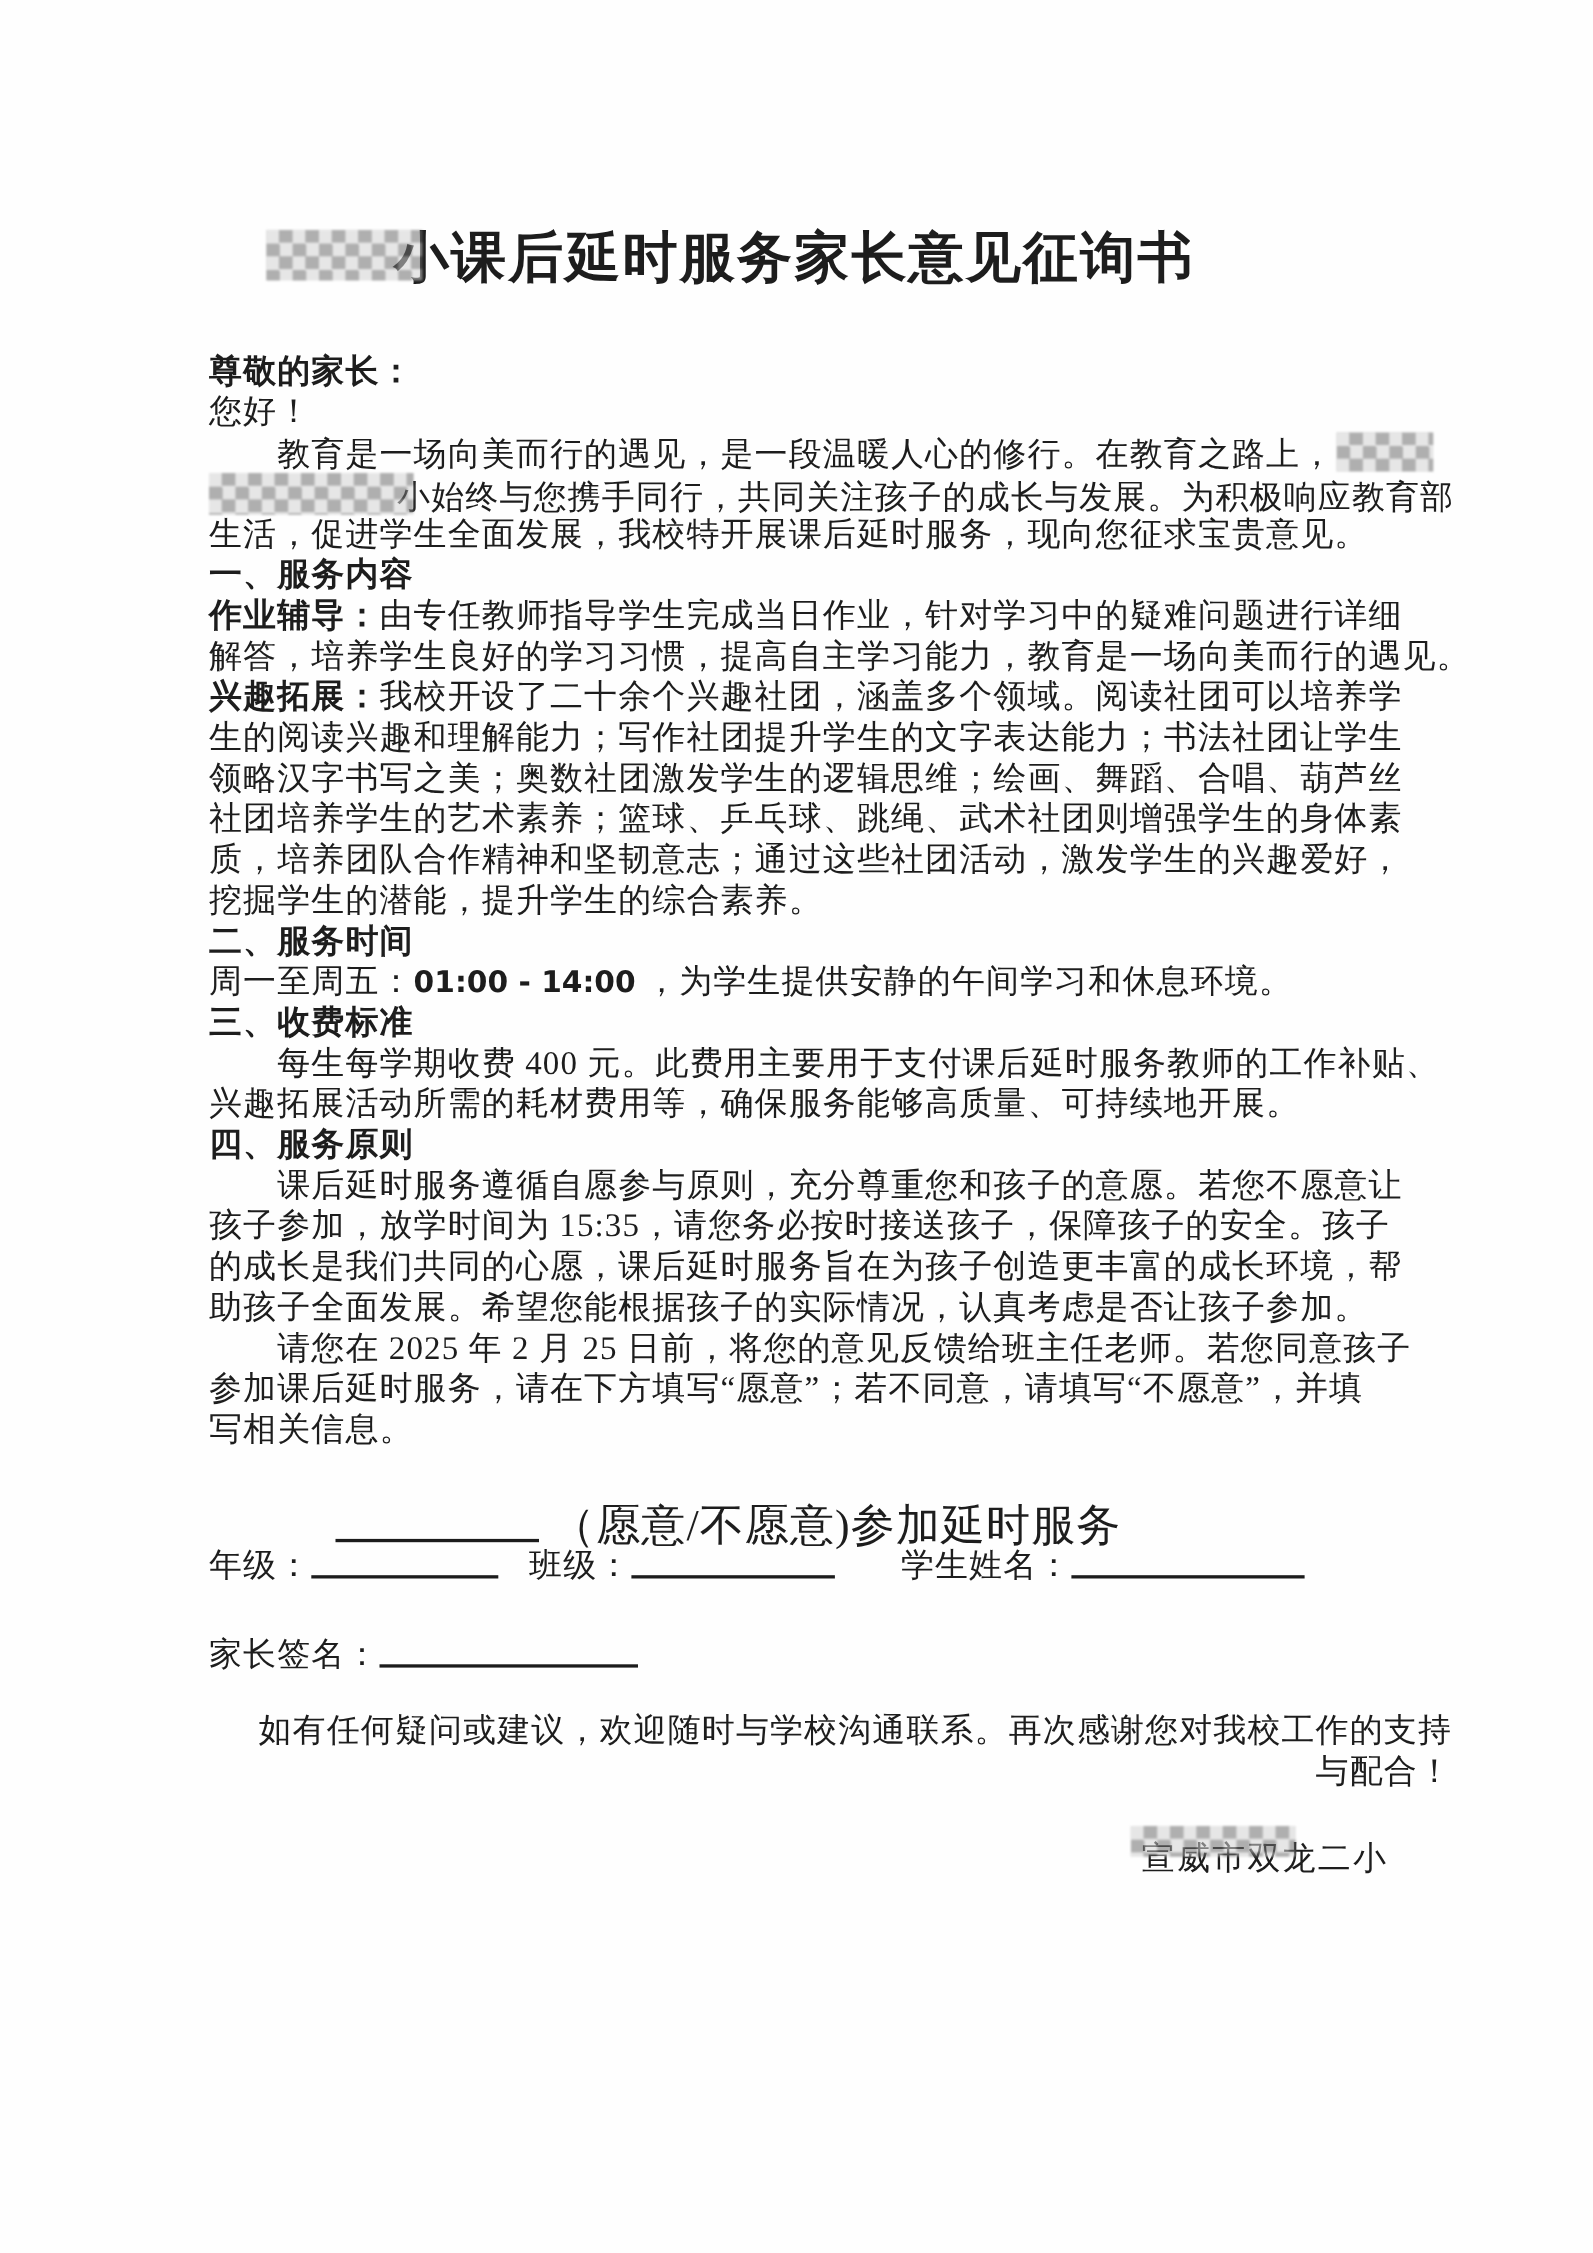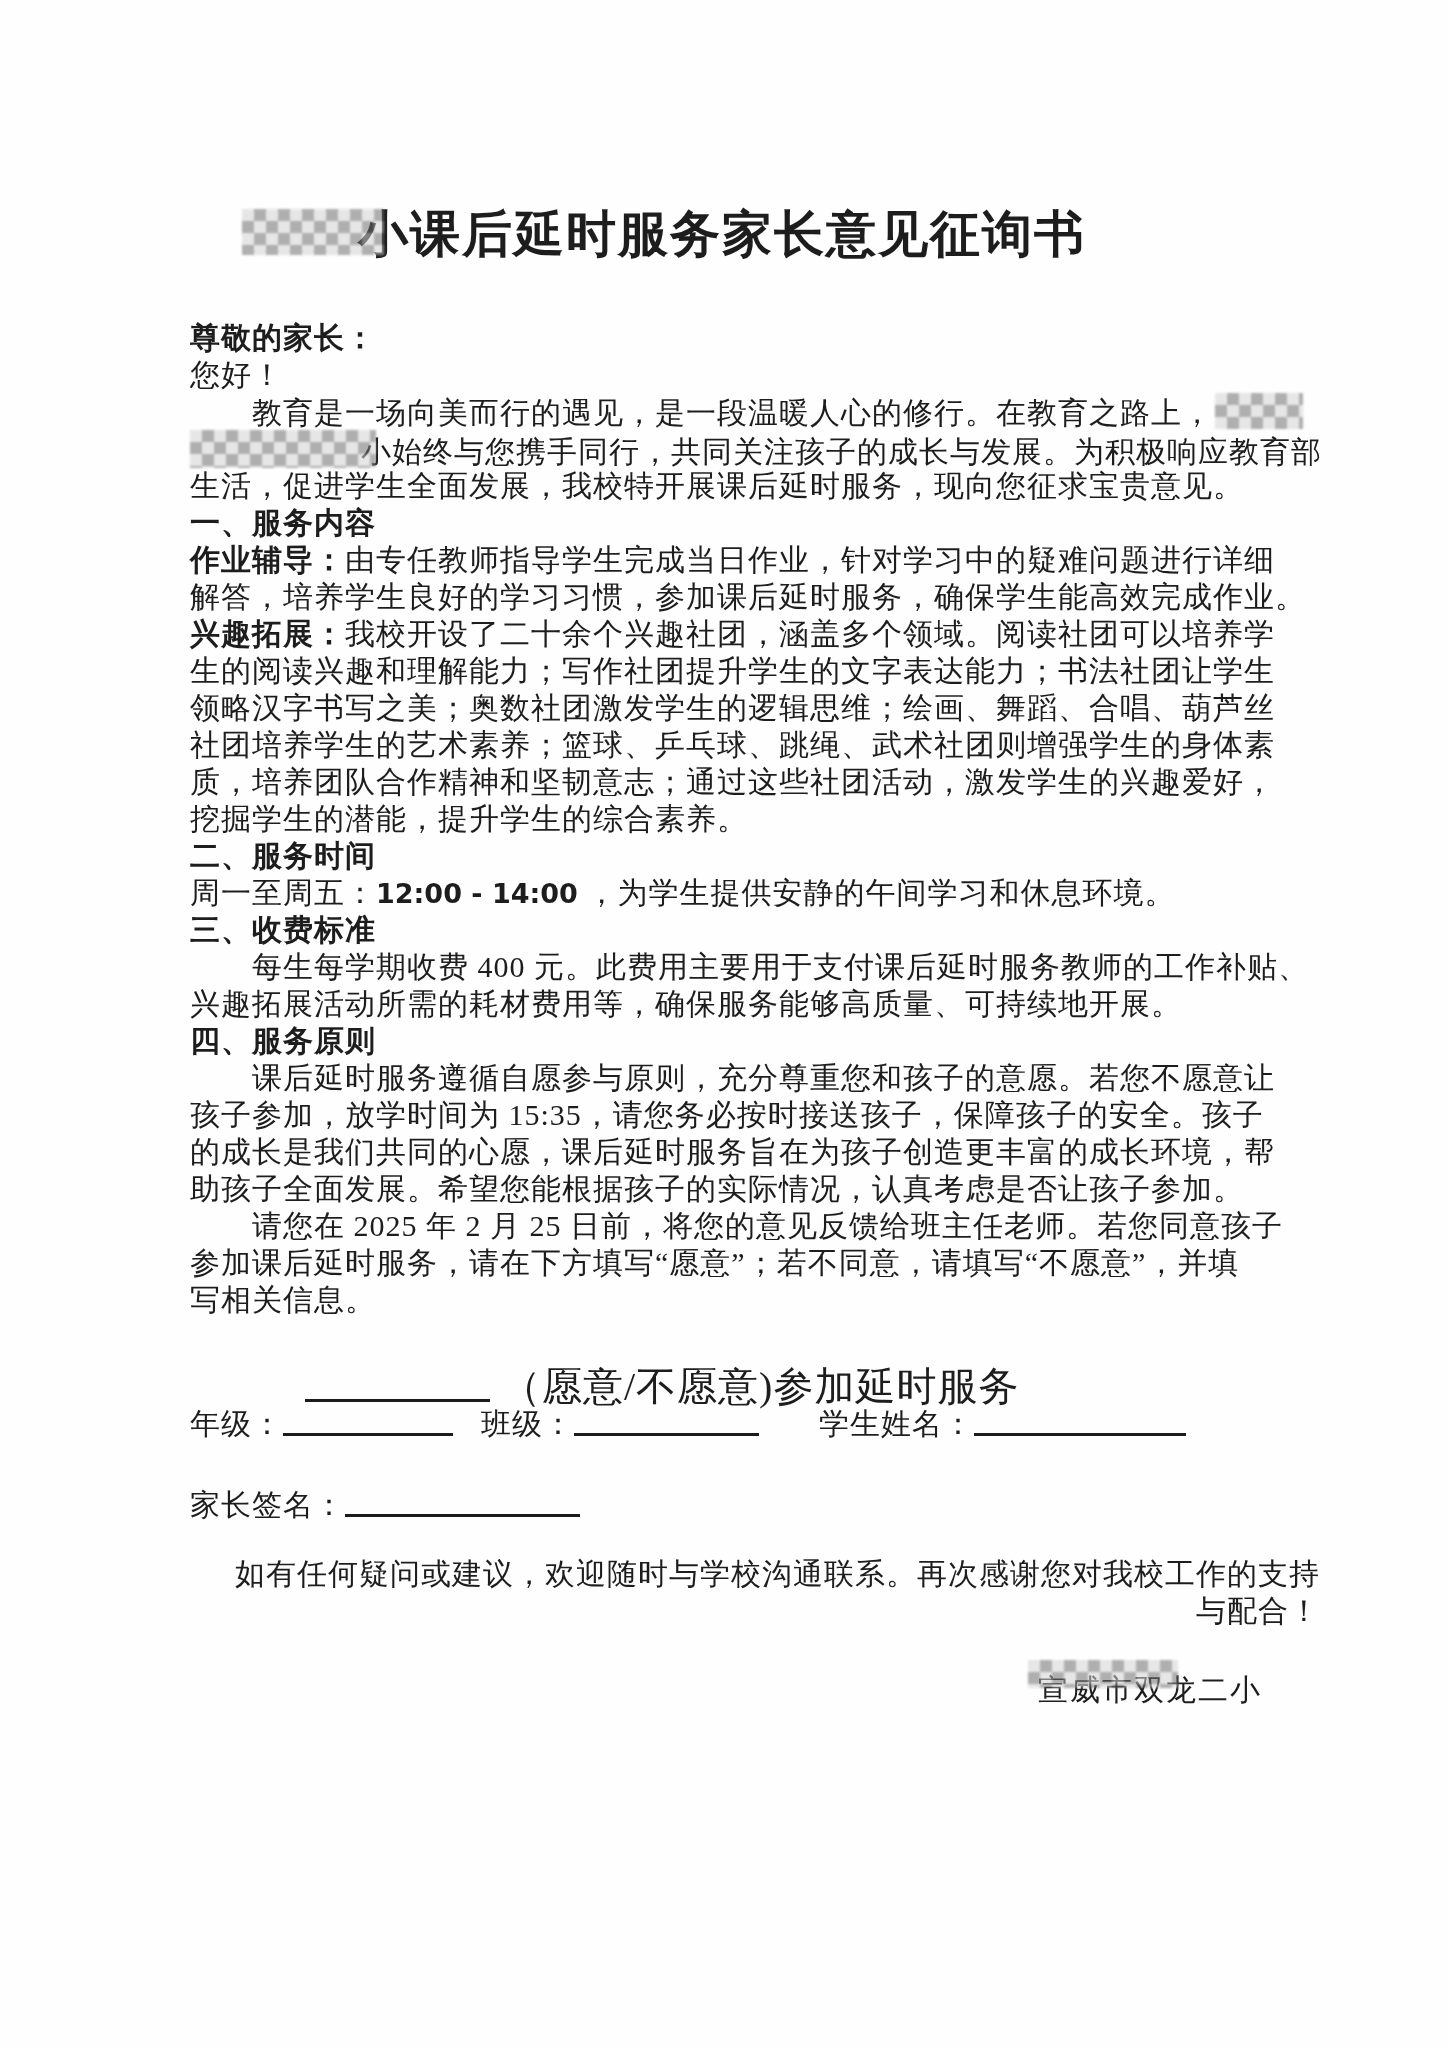--- a/index.html
+++ b/index.html
@@ -156,33 +156,33 @@
     </div>
     <div class="line">
       <span class="redaction inline-redaction-start"></span><span>小始终与您携手同行，共同关注孩子的成长与发展。为积极响应教育部</span>
     </div>
     <div class="line">生活，促进学生全面发展，我校特开展课后延时服务，现向您征求宝贵意见。</div>
 
     <div class="line heading">一、服务内容</div>
     <div class="line">
       <span class="bold">作业辅导：</span><span>由专任教师指导学生完成当日作业，针对学习中的疑难问题进行详细</span>
     </div>
-    <div class="line">解答，培养学生良好的学习习惯，参加课后延时服务，确保学生能高效完成作业。</div>
+    <div class="line">解答，培养学生良好的学习习惯，提高自主学习能力，教育是一场向美而行的遇见。</div>
     <div class="line">
       <span class="bold">兴趣拓展：</span><span>我校开设了二十余个兴趣社团，涵盖多个领域。阅读社团可以培养学</span>
     </div>
     <div class="line">生的阅读兴趣和理解能力；写作社团提升学生的文字表达能力；书法社团让学生</div>
     <div class="line">领略汉字书写之美；奥数社团激发学生的逻辑思维；绘画、舞蹈、合唱、葫芦丝</div>
     <div class="line">社团培养学生的艺术素养；篮球、乒乓球、跳绳、武术社团则增强学生的身体素</div>
     <div class="line">质，培养团队合作精神和坚韧意志；通过这些社团活动，激发学生的兴趣爱好，</div>
     <div class="line">挖掘学生的潜能，提升学生的综合素养。</div>
 
     <div class="line heading">二、服务时间</div>
     <div class="line">
-      <span>周一至周五：</span><span class="num">12:00 - 14:00</span><span> ，为学生提供安静的午间学习和休息环境。</span>
+      <span>周一至周五：</span><span class="num">01:00 - 14:00</span><span> ，为学生提供安静的午间学习和休息环境。</span>
     </div>
 
     <div class="line heading">三、收费标准</div>
     <div class="line indent">每生每学期收费 400 元。此费用主要用于支付课后延时服务教师的工作补贴、</div>
     <div class="line">兴趣拓展活动所需的耗材费用等，确保服务能够高质量、可持续地开展。</div>
 
     <div class="line heading">四、服务原则</div>
     <div class="line indent">课后延时服务遵循自愿参与原则，充分尊重您和孩子的意愿。若您不愿意让</div>
     <div class="line">孩子参加，放学时间为 15:35，请您务必按时接送孩子，保障孩子的安全。孩子</div>
     <div class="line">的成长是我们共同的心愿，课后延时服务旨在为孩子创造更丰富的成长环境，帮</div>

